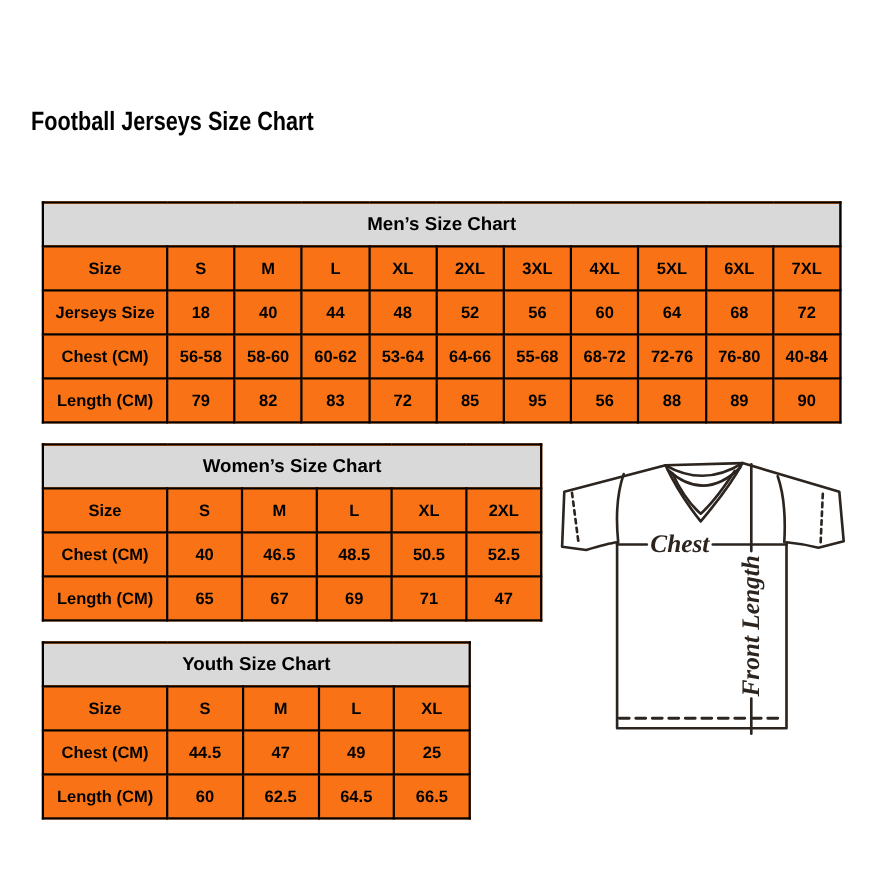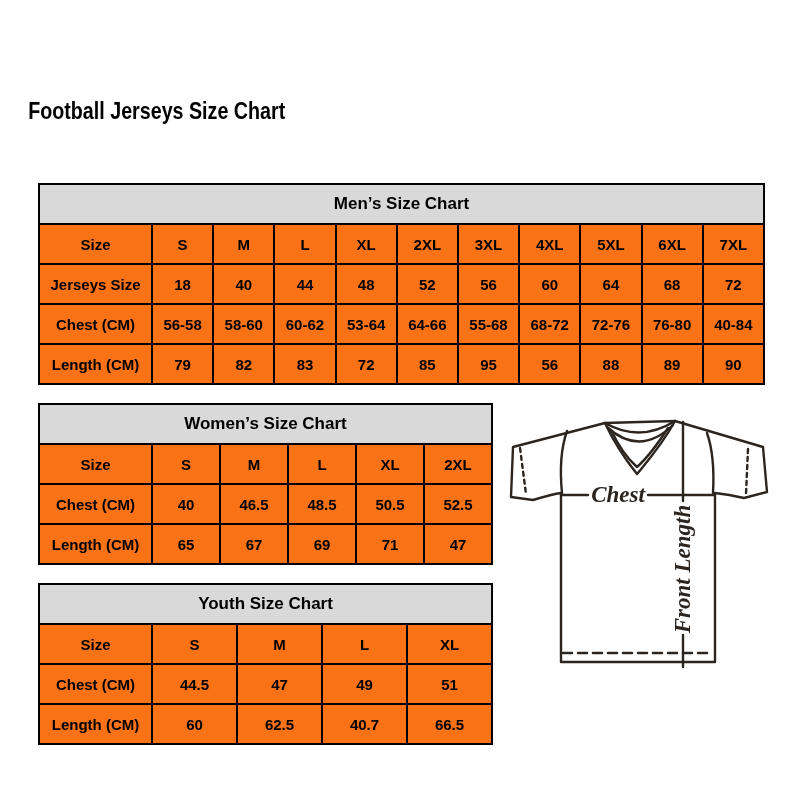--- a/index.html
+++ b/index.html
@@ -31,21 +31,21 @@
     border:2px solid #000;
     text-align:center; vertical-align:middle;
     font-weight:bold; color:#000;
     padding:0; overflow:hidden; white-space:nowrap;
   }
   th.chart-title { background:#d9d9d9; font-size:17px; height:38px; }
   table.size-table td { font-size:15px; height:38px; }
 
   #mens-table   { left:38px; top:148px; width:727px; }
   #womens-table { left:38px; top:368px; width:455px;padding-left:40px; }
-  #youth-table  { left:38px; top:548px; width:455px; }
+  #youth-table  { left:38px; top:548px; width:390px; }
   col.label-col { width:113px; }
 
   #jersey-svg { position:absolute; left:500px; top:395px; }
   .measure-label {
     font-family:"Liberation Serif", serif;
     font-style:italic; font-weight:bold;
     font-size:23px; fill:#2b241f;
   }
 </style>
 </head>
@@ -193,27 +193,27 @@
           <td>S</td>
           <td>M</td>
           <td>L</td>
           <td>XL</td>
         </tr>
         <tr>
           <td>Chest (CM)</td>
           <td>44.5</td>
           <td>47</td>
           <td>49</td>
-          <td>51</td>
+          <td>25</td>
         </tr>
         <tr>
           <td>Length (CM)</td>
           <td>60</td>
           <td>62.5</td>
-          <td>40.7</td>
+          <td>64.5</td>
           <td>66.5</td>
         </tr>
       </tbody>
   </table>
 
   <svg id="jersey-svg" width="290" height="290" viewBox="0 0 290 290">
     <g fill="none" stroke="#2b241f" stroke-width="2.4" stroke-linejoin="round" stroke-linecap="round">
 
       <path fill="#ffffff" d="M105,28 L13,52 L11,102 L33,105 C43,102 53,99 61,98 L61,267 L215,267 L215,98 C226,99 236,101 244,103 L267,97 L263,52 L175,26 Z"></path>
 

